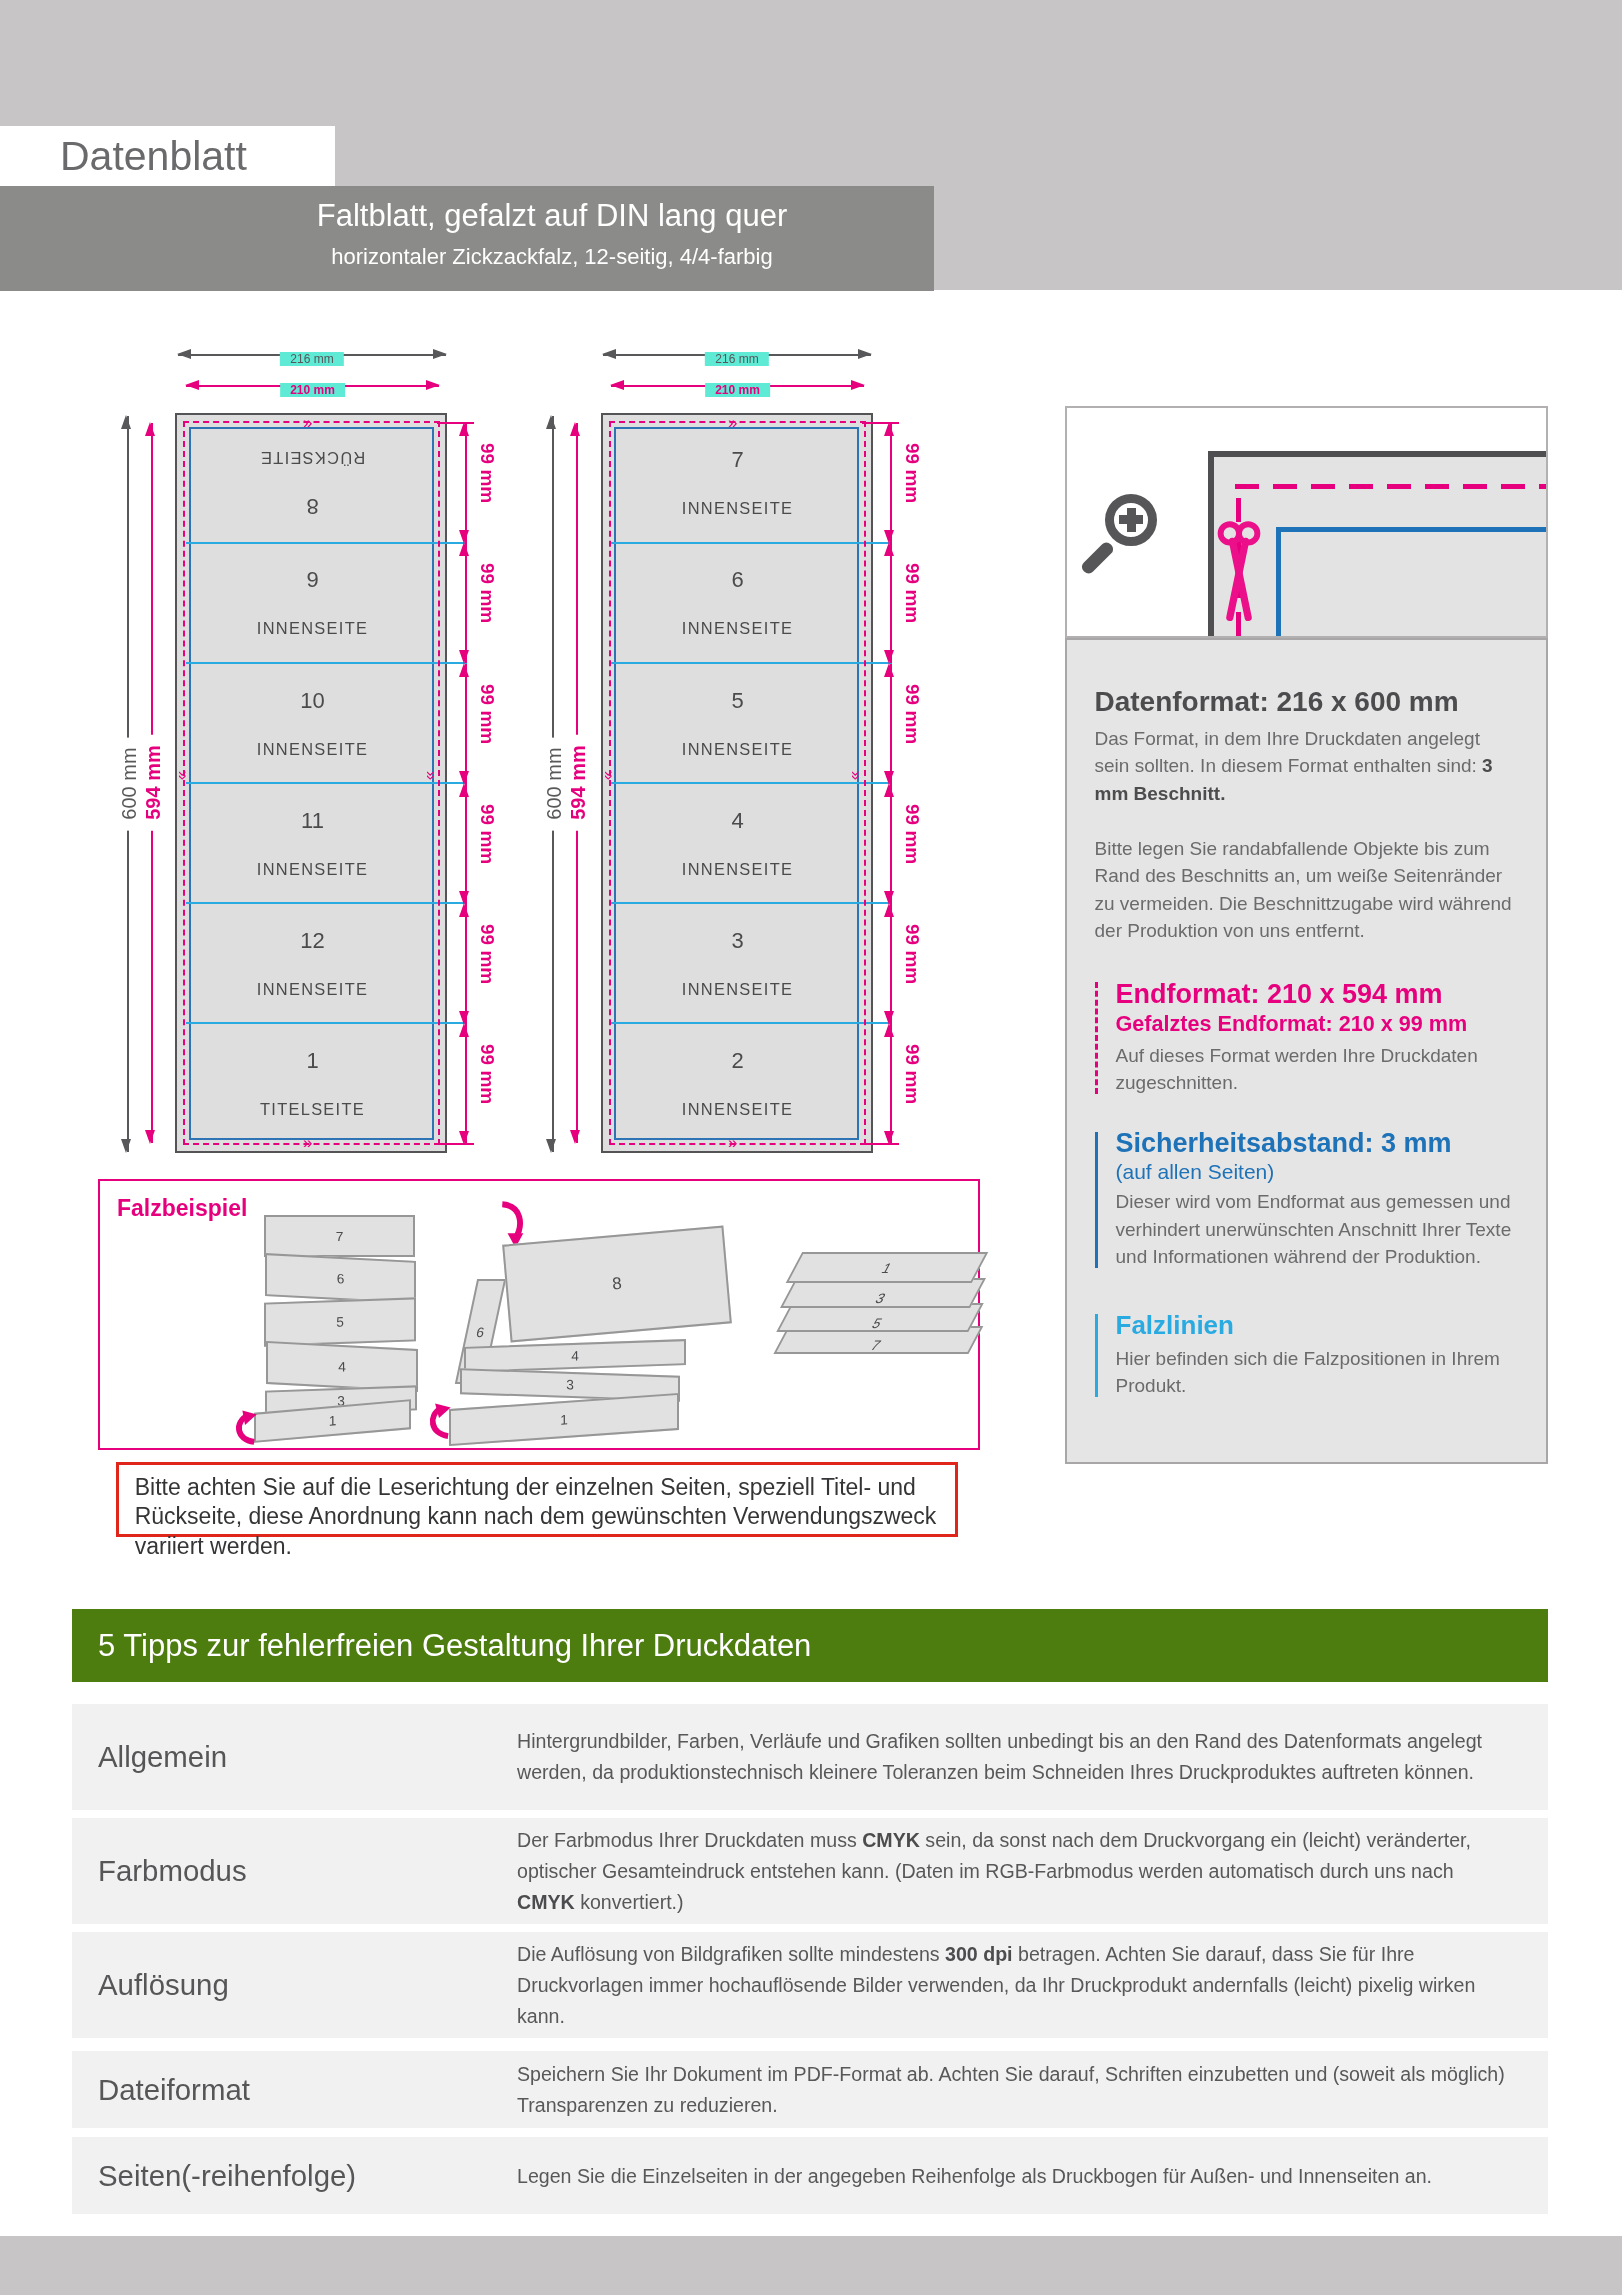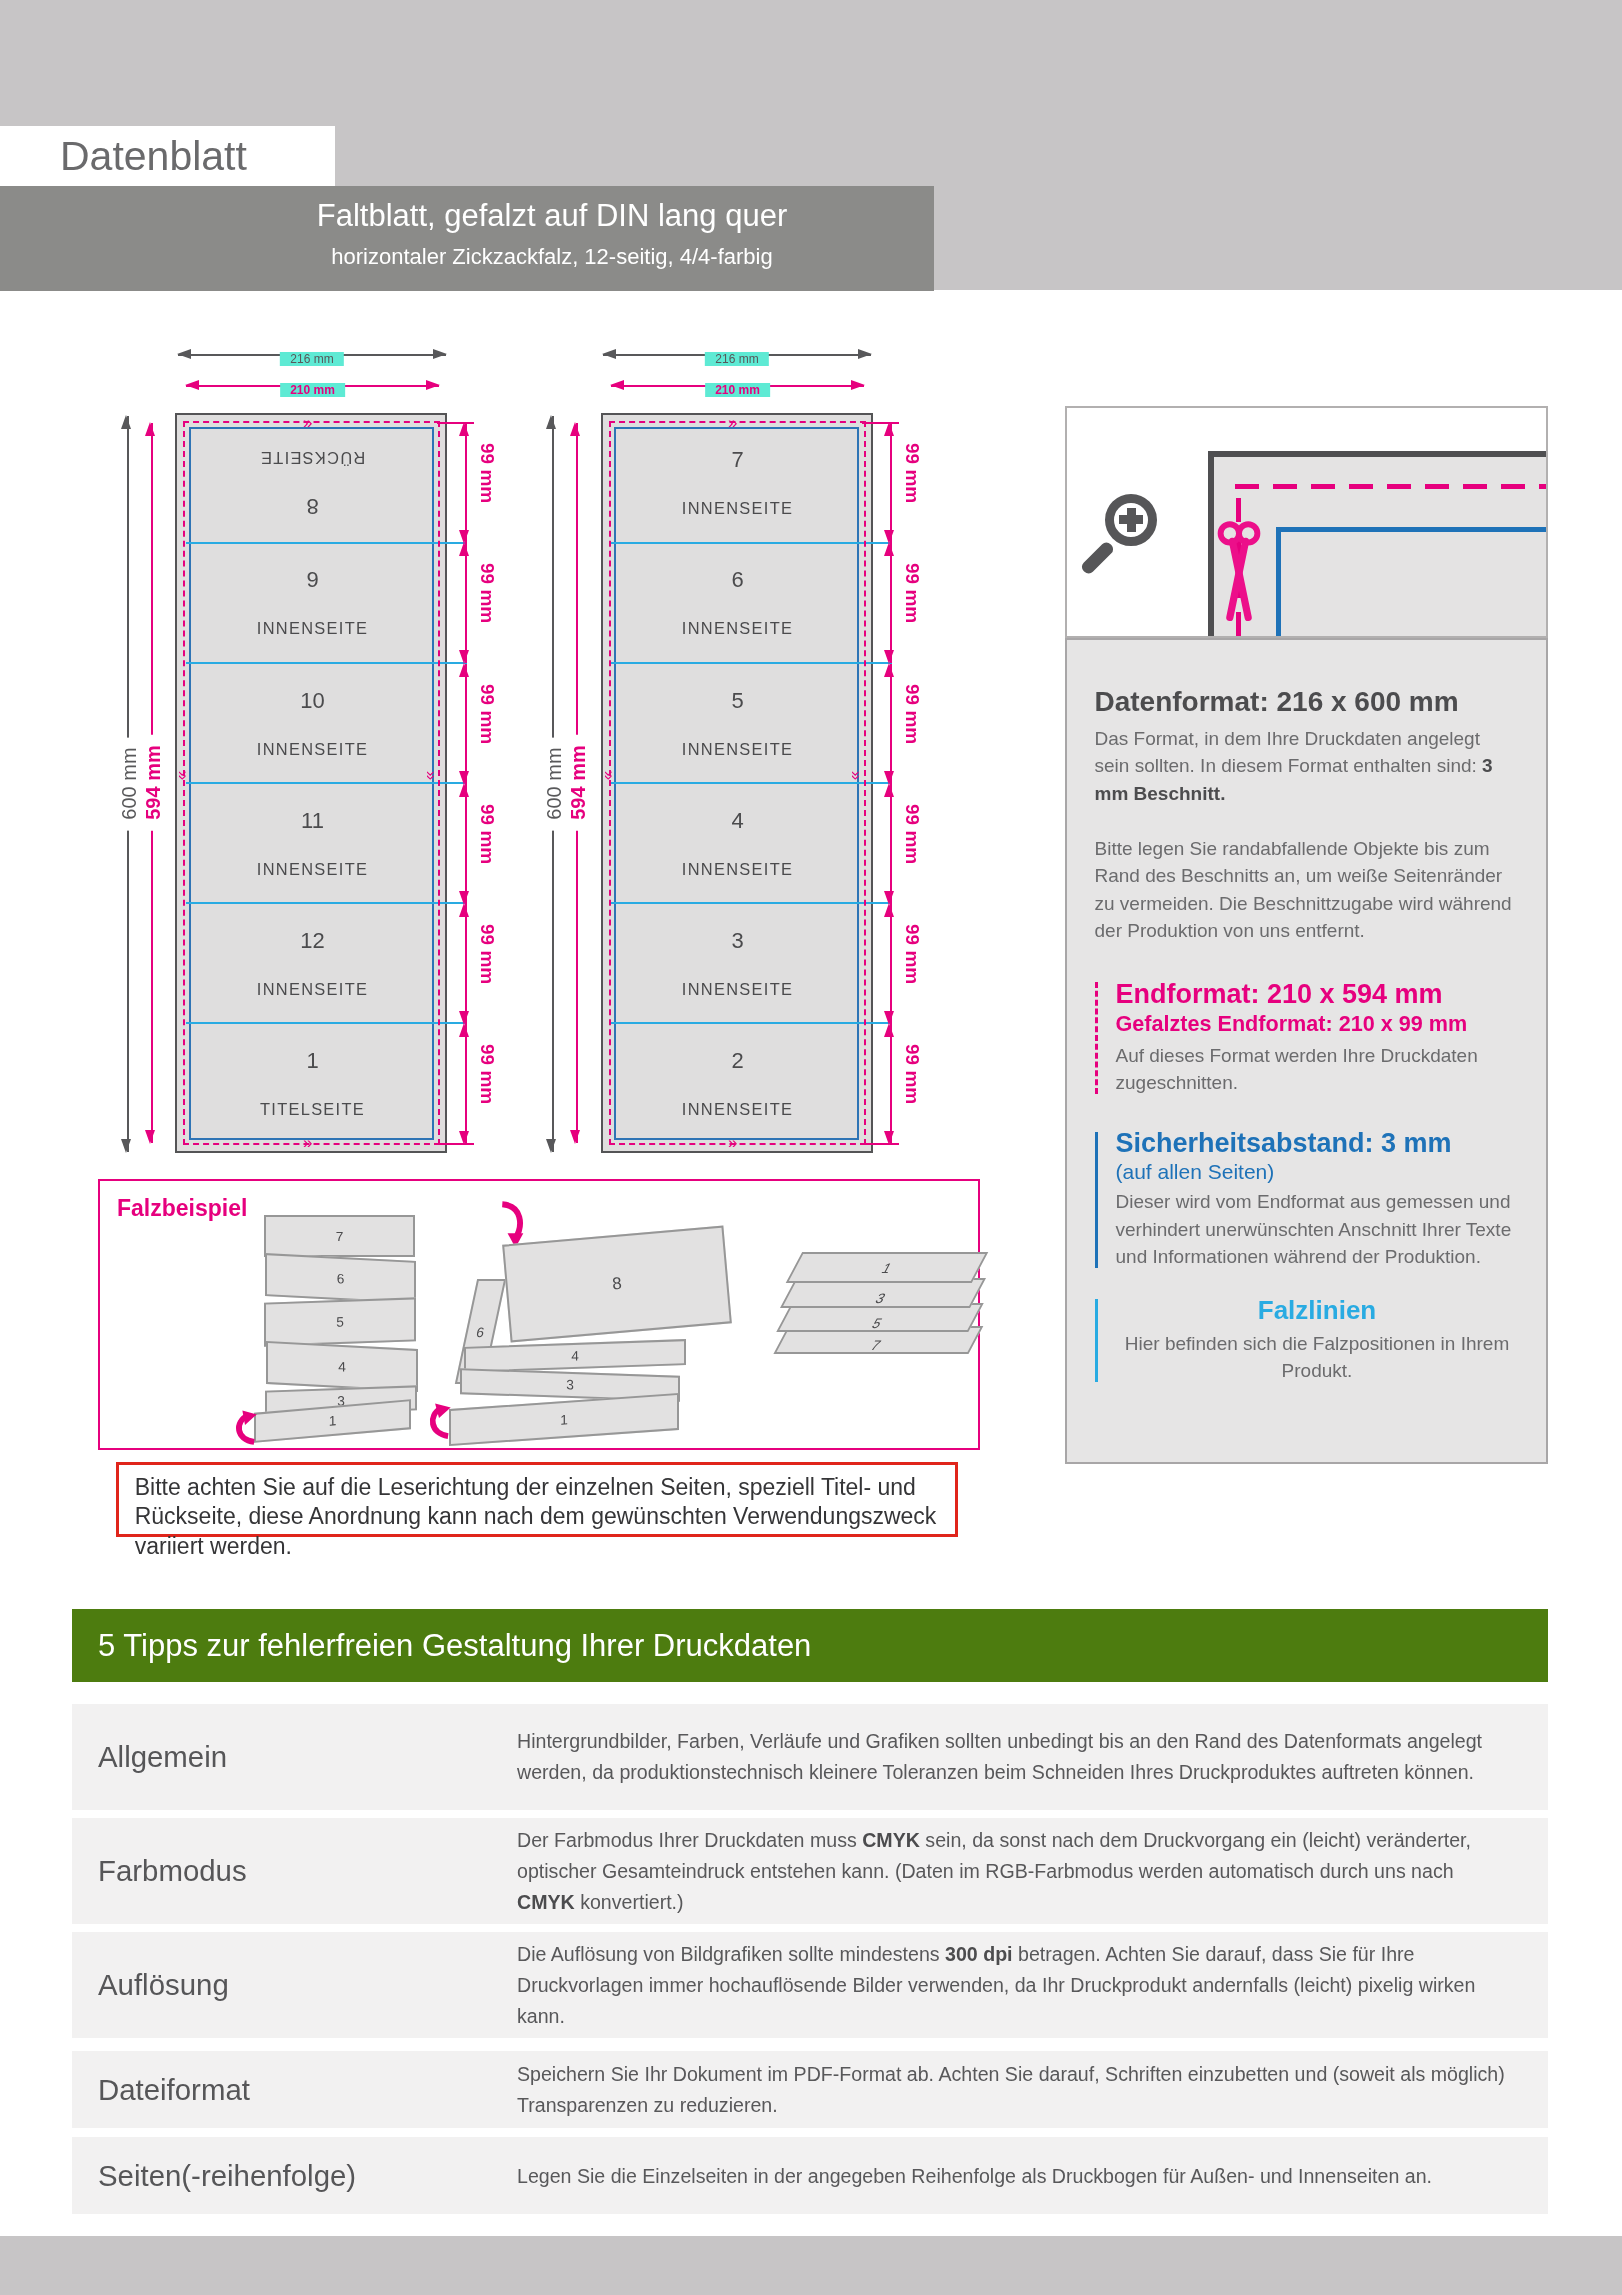--- a/index.html
+++ b/index.html
@@ -44,21 +44,21 @@
   .seg-b{font-weight:bold;color:#4c4c4e;}
   .sec{position:relative;margin-top:12px;}
   .sec.endformat{margin-top:34px;padding-left:21px;}
   .sec.endformat:before{content:"";position:absolute;left:0;top:3.9px;bottom:2.6px;border-left:3.9px dashed #e6007e;}
   .sec.endformat .h1{font-size:27px;font-weight:bold;color:#e6007e;margin:0;}
   .sec.endformat .h2{font-size:21.6px;font-weight:bold;color:#e6007e;margin:1.3px 0 5.2px 0;}
   .sec.sicherheit{margin-top:31px;padding-left:21px;}
   .sec.sicherheit:before{content:"";position:absolute;left:0;top:3.9px;bottom:2.6px;border-left:3.9px solid #1e72b8;}
   .sec.sicherheit .h1{font-size:27px;font-weight:bold;color:#1e72b8;margin:0;}
   .sec.sicherheit .h2{font-size:21px;color:#1e72b8;margin:1.3px 0 3.9px 0;}
-  .sec.falz{margin-top:24px;padding-left:21px;text-align:center;}
+  .sec.falz{margin-top:39px;padding-left:21px;}
   .sec.falz:before{content:"";position:absolute;left:0;top:3.9px;bottom:2.6px;border-left:3.9px solid #29abe2;}
   .sec.falz .h1{font-size:26px;font-weight:bold;color:#29abe2;margin:0 0 3.9px 0;}
   
   .tips-band{position:absolute;left:72px;top:1609px;width:1476px;height:73px;background:#4d7c0f;}
   .tips-band .t{position:absolute;left:26px;top:0;line-height:73px;font-size:31px;color:#ffffff;}
   .tip-row{position:absolute;left:72px;width:1476px;background:#f2f1f1;}
   .tip-label{position:absolute;left:26px;top:50%;transform:translateY(-50%);font-size:29.4px;color:#565658;}
   .tip-body{position:absolute;left:445px;top:50%;transform:translateY(-50%);width:995px;font-size:19.6px;line-height:31px;color:#58585a;}
   .footer-band{position:absolute;left:0;top:2236px;width:1623px;height:60px;background:#c7c5c6;}
   svg{display:block;}

